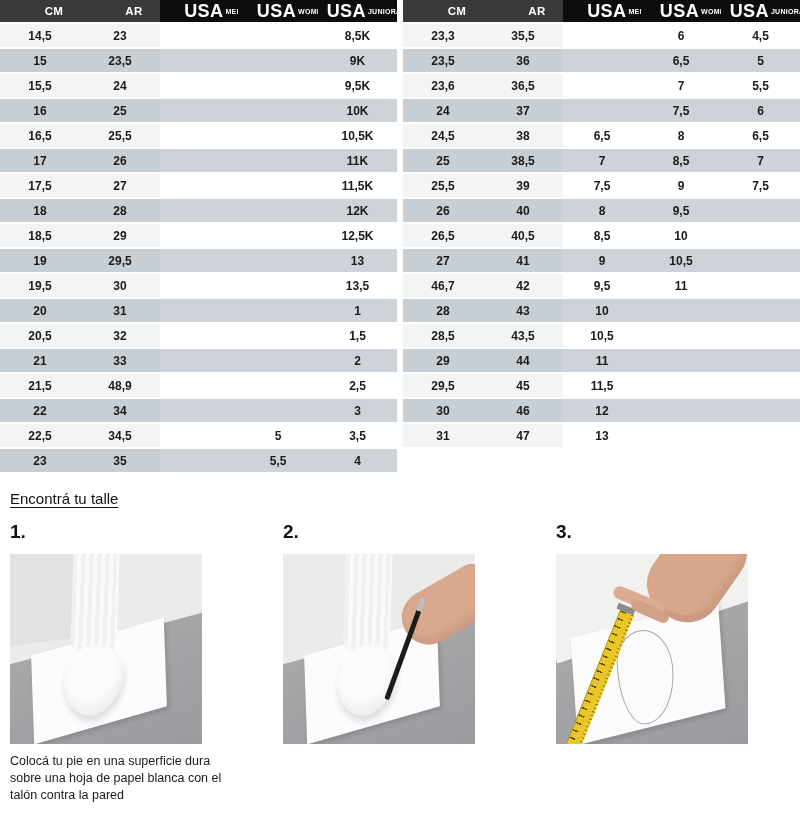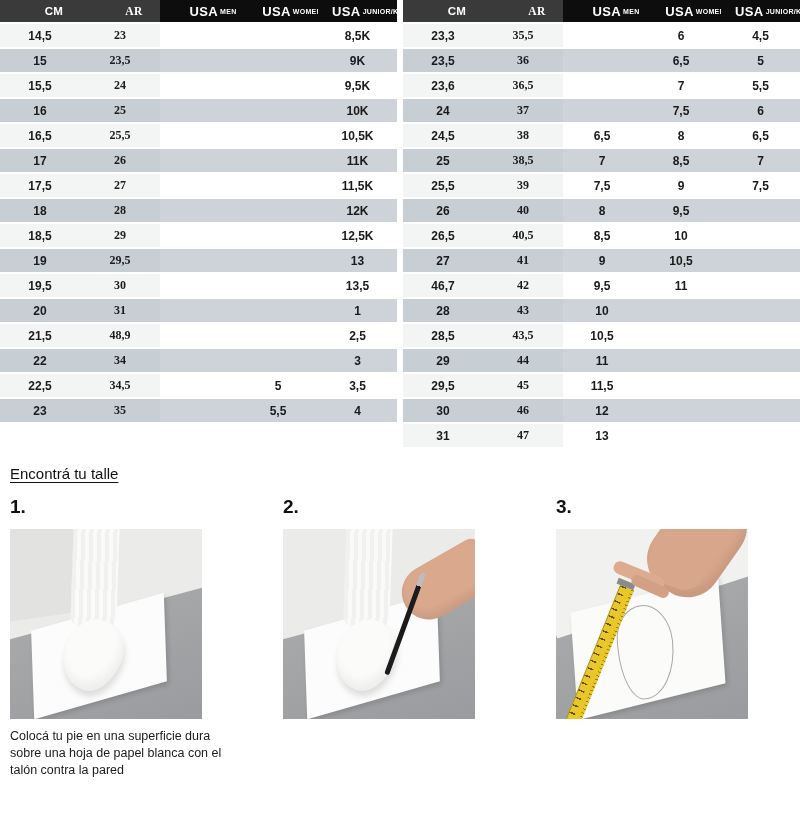--- a/index.html
+++ b/index.html
@@ -16,24 +16,24 @@
   .size-table { width:397px; }
   .size-table + .size-table { margin-left:6px; }
 
   .thead { display:flex; height:22px; margin-bottom:2px; }
   .th {
     display:flex; align-items:center; justify-content:center;
     color:#ffffff; font-weight:700; font-size:11.5px; letter-spacing:.4px;padding-left:28px;
   }
   .zoneh-l { background:#3a3a3a; }
   .zoneh-u { background:#0d0d0d; }
-  .usa-main { font-size:13px; font-weight:700; }
+  .usa-main { font-size:18px; font-weight:700; }
   .usa-sub  { font-size:7px; font-weight:700; margin-left:2px; letter-spacing:.3px; }
 
-  .c0 { width:80px; } .c1 { width:80px;font-family:Liberation Serif, serif; } .c2 { width:78px; }
+  .c0 { width:80px; } .c1 { width:80px; } .c2 { width:78px; }
   .c3 { width:80px; } .c4 { width:79px; }
 
   .trow { display:flex; height:23px; margin-bottom:2px; }
   .td {
     display:flex; align-items:center; justify-content:center;
     font-size:12px; font-weight:700; color:#1a1a1a;
   }
   .trows .trow:nth-child(odd)  .zone-l { background:#f3f5f5; }
   .trows .trow:nth-child(odd)  .zone-u { background:#ffffff; }
   .trows .trow:nth-child(even) .zone-l { background:#c7ced4; }
@@ -203,20 +203,34 @@
           <div class="td c4 zone-u">13,5</div>
         </div>
         <div class="trow">
           <div class="td c0 zone-l">20</div>
           <div class="td c1 zone-l">31</div>
           <div class="td c2 zone-u"></div>
           <div class="td c3 zone-u"></div>
           <div class="td c4 zone-u">1</div>
         </div>
         <div class="trow">
+          <div class="td c0 zone-l">20,5</div>
+          <div class="td c1 zone-l">32</div>
+          <div class="td c2 zone-u"></div>
+          <div class="td c3 zone-u"></div>
+          <div class="td c4 zone-u">1,5</div>
+        </div>
+        <div class="trow">
+          <div class="td c0 zone-l">21</div>
+          <div class="td c1 zone-l">33</div>
+          <div class="td c2 zone-u"></div>
+          <div class="td c3 zone-u"></div>
+          <div class="td c4 zone-u">2</div>
+        </div>
+        <div class="trow">
           <div class="td c0 zone-l">21,5</div>
           <div class="td c1 zone-l">48,9</div>
           <div class="td c2 zone-u"></div>
           <div class="td c3 zone-u"></div>
           <div class="td c4 zone-u">2,5</div>
         </div>
         <div class="trow">
           <div class="td c0 zone-l">22</div>
           <div class="td c1 zone-l">34</div>
           <div class="td c2 zone-u"></div>

